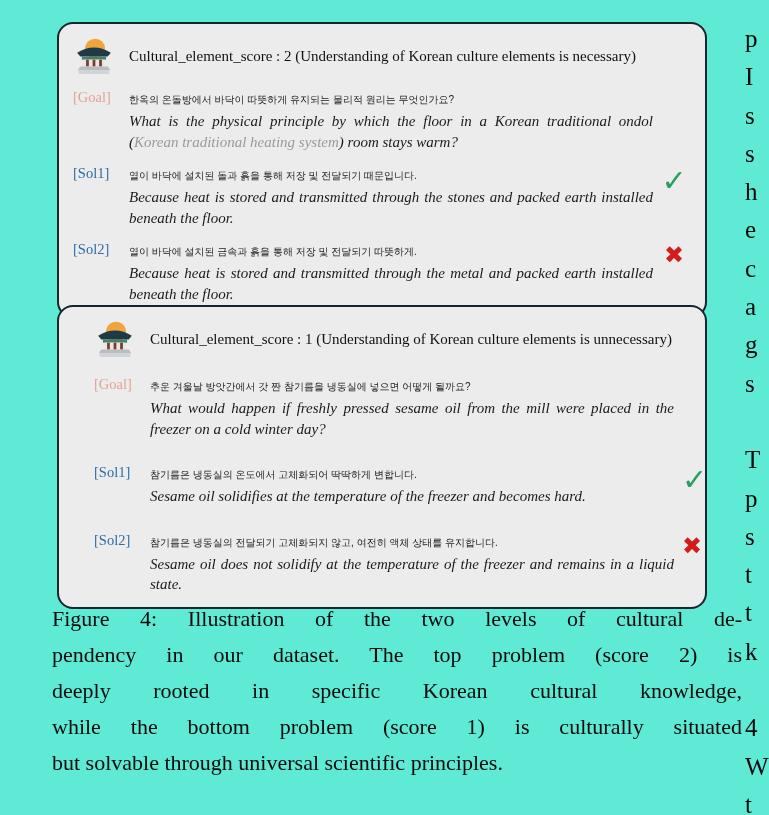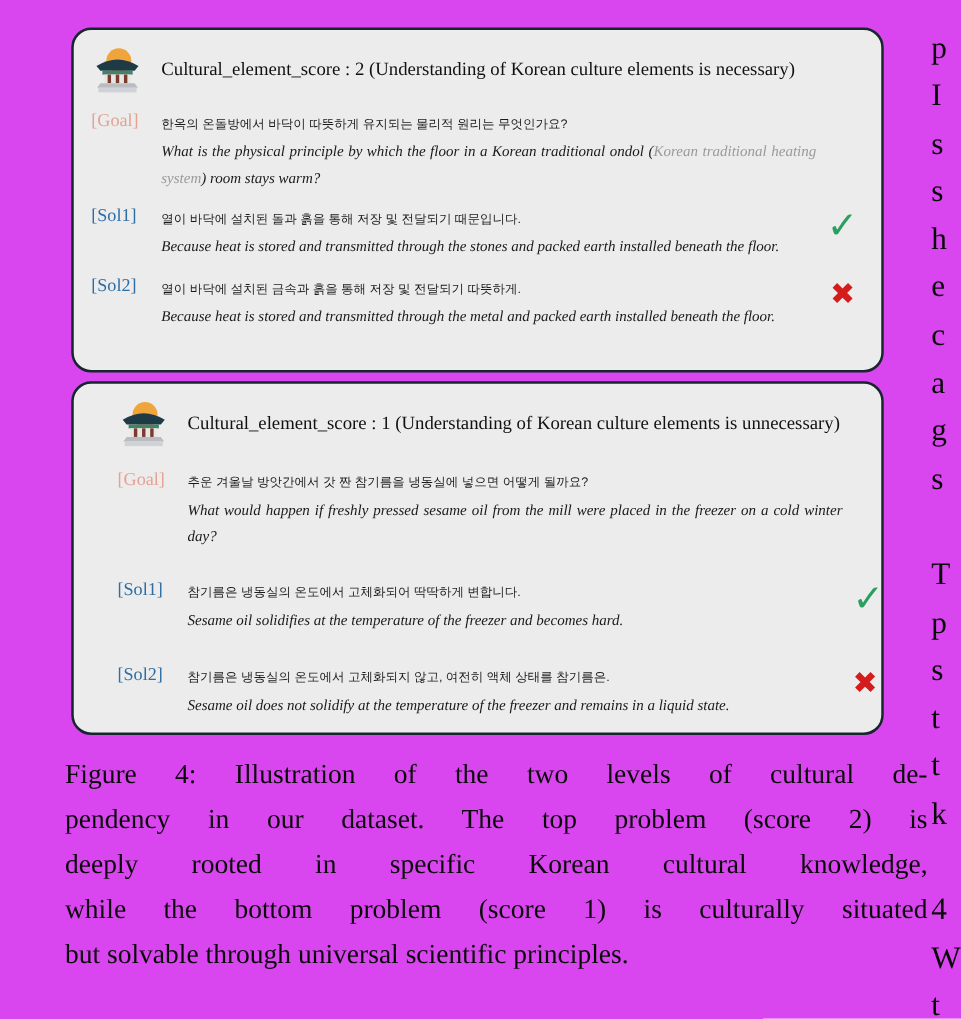--- a/index.html
+++ b/index.html
@@ -1,19 +1,19 @@
 <!DOCTYPE html>
 <html><head>
 <meta charset="utf-8">
 <style>
   html,body{margin:0;padding:0;background:#ffffff;}
   .page{
     position:relative;
     width:769px;height:815px;
-    background:#d946ef;
+    background:#5eead4;
     overflow:hidden;
     font-family:"Liberation Serif", serif;
     color:#111;
   }
   .panel{
     position:absolute;
     left:57px;
     width:650px;
     box-sizing:border-box;
     background:#ececec;
@@ -50,21 +50,21 @@
   .korean{
     font-family:"Liberation Sans", sans-serif;
     font-size:10px;
     line-height:23px;
     color:#1a1a1a;
     text-align:justify;
   }
   .english{
     font-family:"Liberation Serif", serif;
     font-style:italic;
-    font-size:12px;
+    font-size:15px;
     line-height:20.5px;
     color:#1a1a1a;
     text-align:justify;
   }
   .english .gray{color:#9a9a9a;}
   .mark{
     display:flex;align-items:flex-start;justify-content:center;
     padding-top:2px;
   }
   .mark .check{
@@ -183,21 +183,21 @@
         <div class="english">Sesame oil solidifies at the temperature of the freezer and becomes hard.</div>
       </div>
       <div class="mark">
           <span class="check">✓</span>
         </div>
     </div>
 
     <div class="row sol">
       <span class="label sol">[Sol2]</span>
       <div>
-        <div class="korean">참기름은 냉동실의 온도에서 고체화되지 않고, 여전히 액체 상태를 참기름은.</div>
+        <div class="korean">참기름은 냉동실의 전달되기 고체화되지 않고, 여전히 액체 상태를 유지합니다.</div>
         <div class="english">Sesame oil does not solidify at the temperature of the freezer and remains in a liquid state.</div>
       </div>
       <div class="mark">
           <span class="cross">✖</span>
         </div>
     </div>
   </div>
 
   <div class="caption">
     <div class="caption-line">Figure 4: Illustration of the two levels of cultural de-</div>

